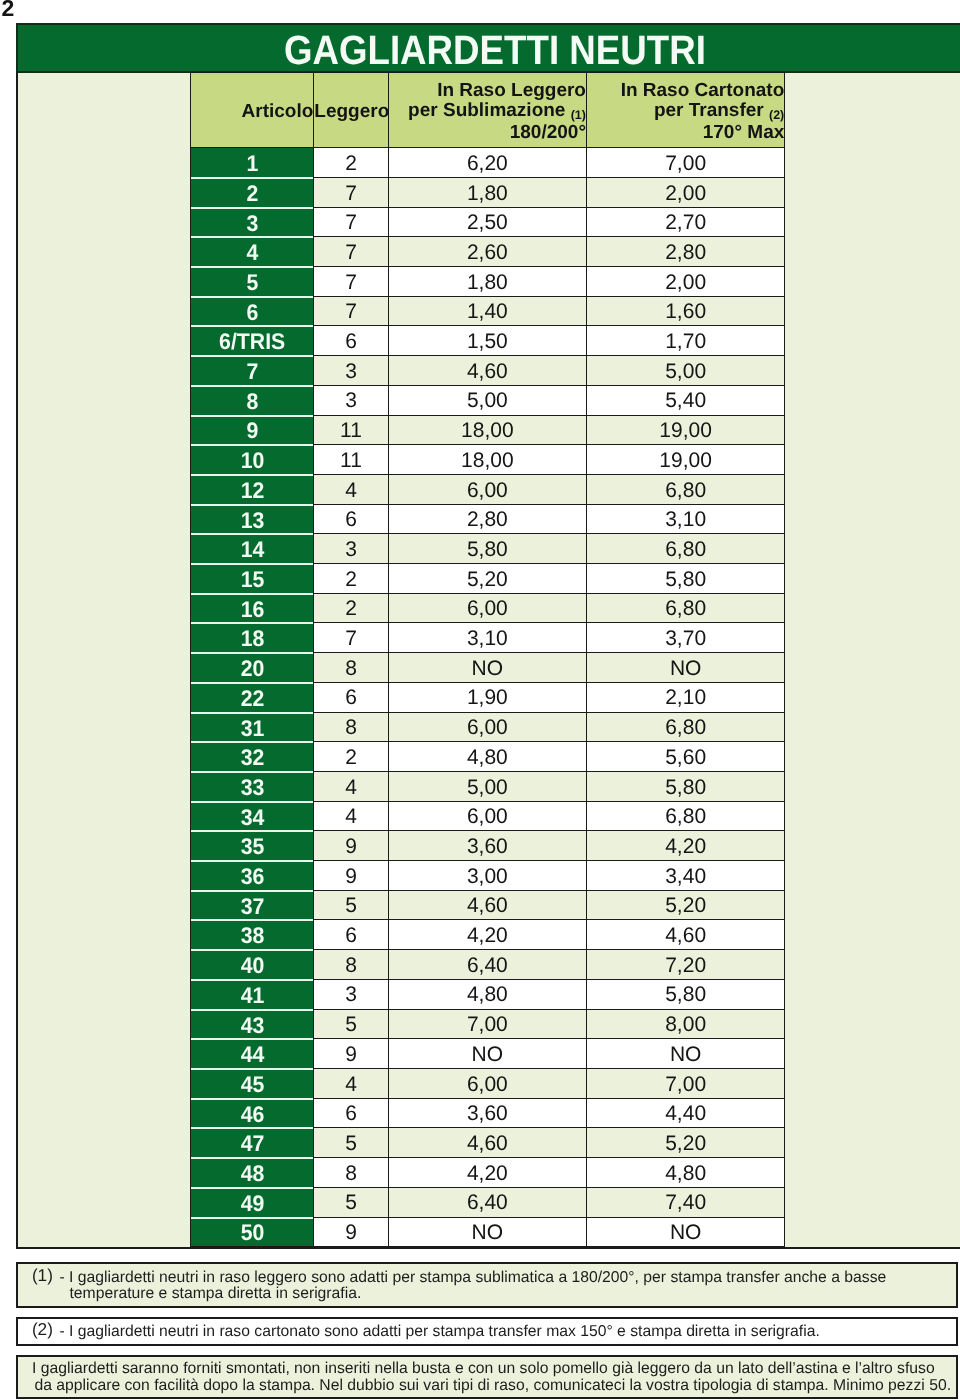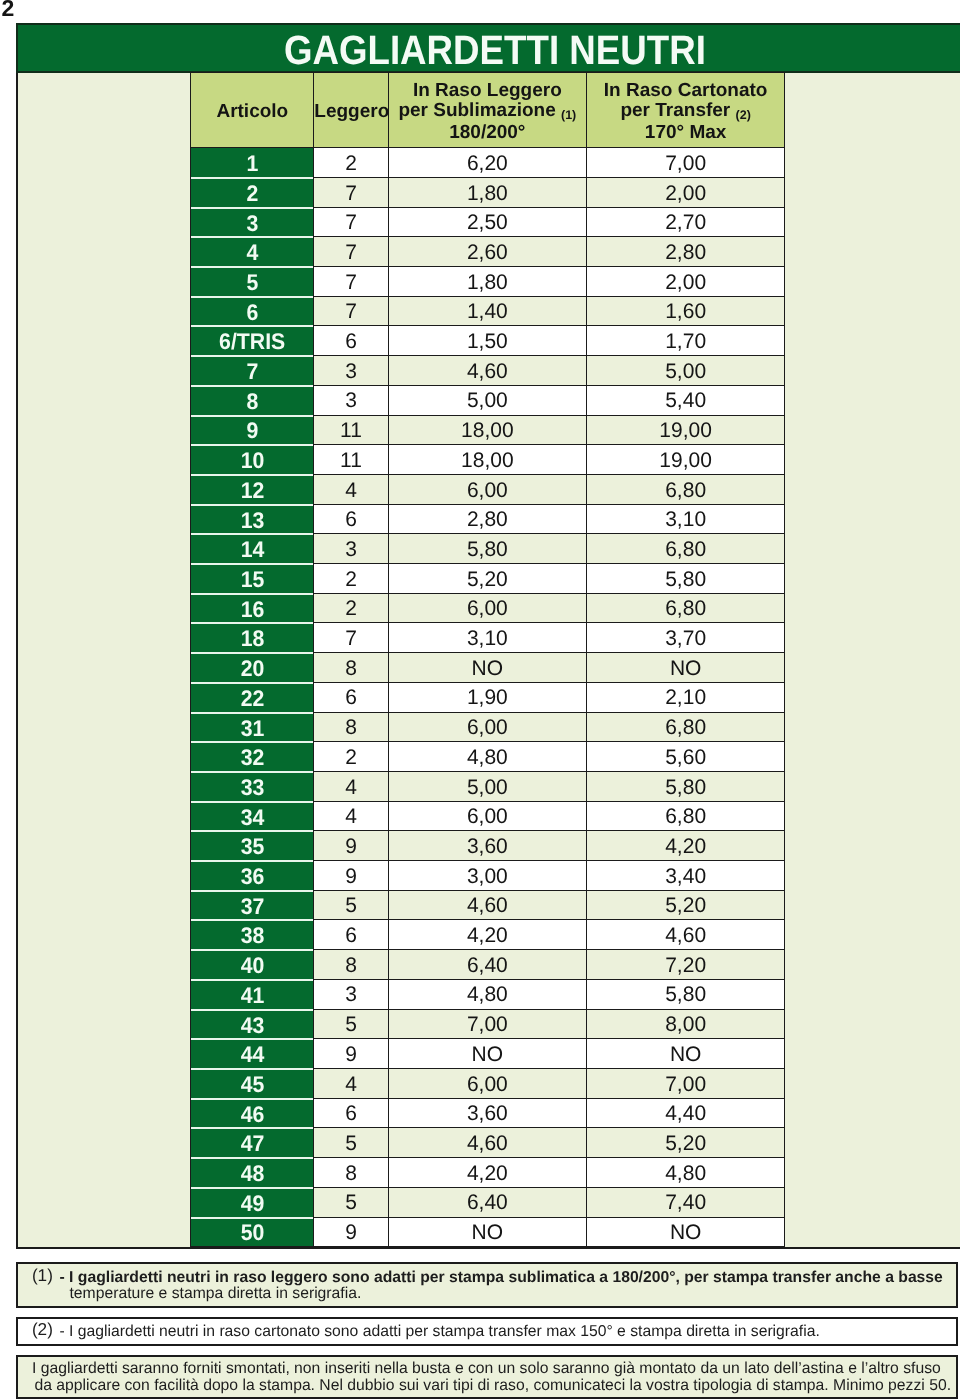--- a/index.html
+++ b/index.html
@@ -76,20 +76,21 @@
   col.c3 { width: 198.3px; }
   col.c4 { width: 198.3px; }
   th.hd {
     background: #c7d983;
     color: #141414;
     font-size: 19px;
     font-weight: bold;
     height: 74px;
     line-height: 20.6px;
     vertical-align: middle;
+    text-align: right;
   }
   th.hd.single > span { position: relative; top: 2.1px; }
   th.hd.multi > span { position: relative; top: 2.0px; }
   th.hd.multi > span.sup { font-size: 12.5px; position: relative; top: 4.1px; }
   td.art {
     background: #046A2E;
     color: #f2fbf3;
     font-weight: bold;
     font-size: 22.6px;
     text-align: center;
@@ -135,21 +136,21 @@
     line-height: 15.6px;
   }
   .note.shade { background: #ecf1db; }
   .note.plain { background: #ffffff; }
   .noteline { white-space: nowrap; position: absolute; }
   .lbl { position: absolute; font-size: 17.2px; }
   #note1 { top: 1261.5px; height: 46px; }
   #note2 { top: 1316.5px; height: 29.2px; }
   #note3 { top: 1354.5px; height: 44.2px; }
   #note1 .lbl { left: 14.4px; top: 4.7px; }
-  #note1 .l1 { left: 42.0px; top: 6.3px; font-weight: bold; }
+  #note1 .l1 { left: 42.0px; top: 6.3px; }
   #note1 .l2 { left: 52px; top: 22.0px; }
   #note2 .lbl { left: 14.4px; top: 3.6px; }
   #note2 .l1 { left: 42.0px; top: 5.2px; }
   #note3 .l1 { left: 14.5px; top: 4.7px; }
   #note3 .l2 { left: 17px; top: 21.6px; }
 </style>
 </head>
 <body>
 
 <div class="page-number">2</div>
@@ -413,15 +414,15 @@
 <div class="note shade" id="note1">
   <span class="lbl">(1)</span>
   <span class="noteline l1">- I gagliardetti neutri in raso leggero sono adatti per stampa sublimatica a 180/200°, per stampa transfer anche a basse</span>
   <span class="noteline l2">temperature e stampa diretta in serigrafia.</span>
 </div>
 <div class="note plain" id="note2">
   <span class="lbl">(2)</span>
   <span class="noteline l1">- I gagliardetti neutri in raso cartonato sono adatti per stampa transfer max 150° e stampa diretta in serigrafia.</span>
 </div>
 <div class="note shade" id="note3">
-  <span class="noteline l1">I gagliardetti saranno forniti smontati, non inseriti nella busta e con un solo saranno già montato da un lato dell’astina e l’altro sfuso</span>
+  <span class="noteline l1">I gagliardetti saranno forniti smontati, non inseriti nella busta e con un solo pomello già leggero da un lato dell’astina e l’altro sfuso</span>
   <span class="noteline l2">da applicare con facilità dopo la stampa. Nel dubbio sui vari tipi di raso, comunicateci la vostra tipologia di stampa. Minimo pezzi 50.</span>
 </div>
 
 </body></html>

